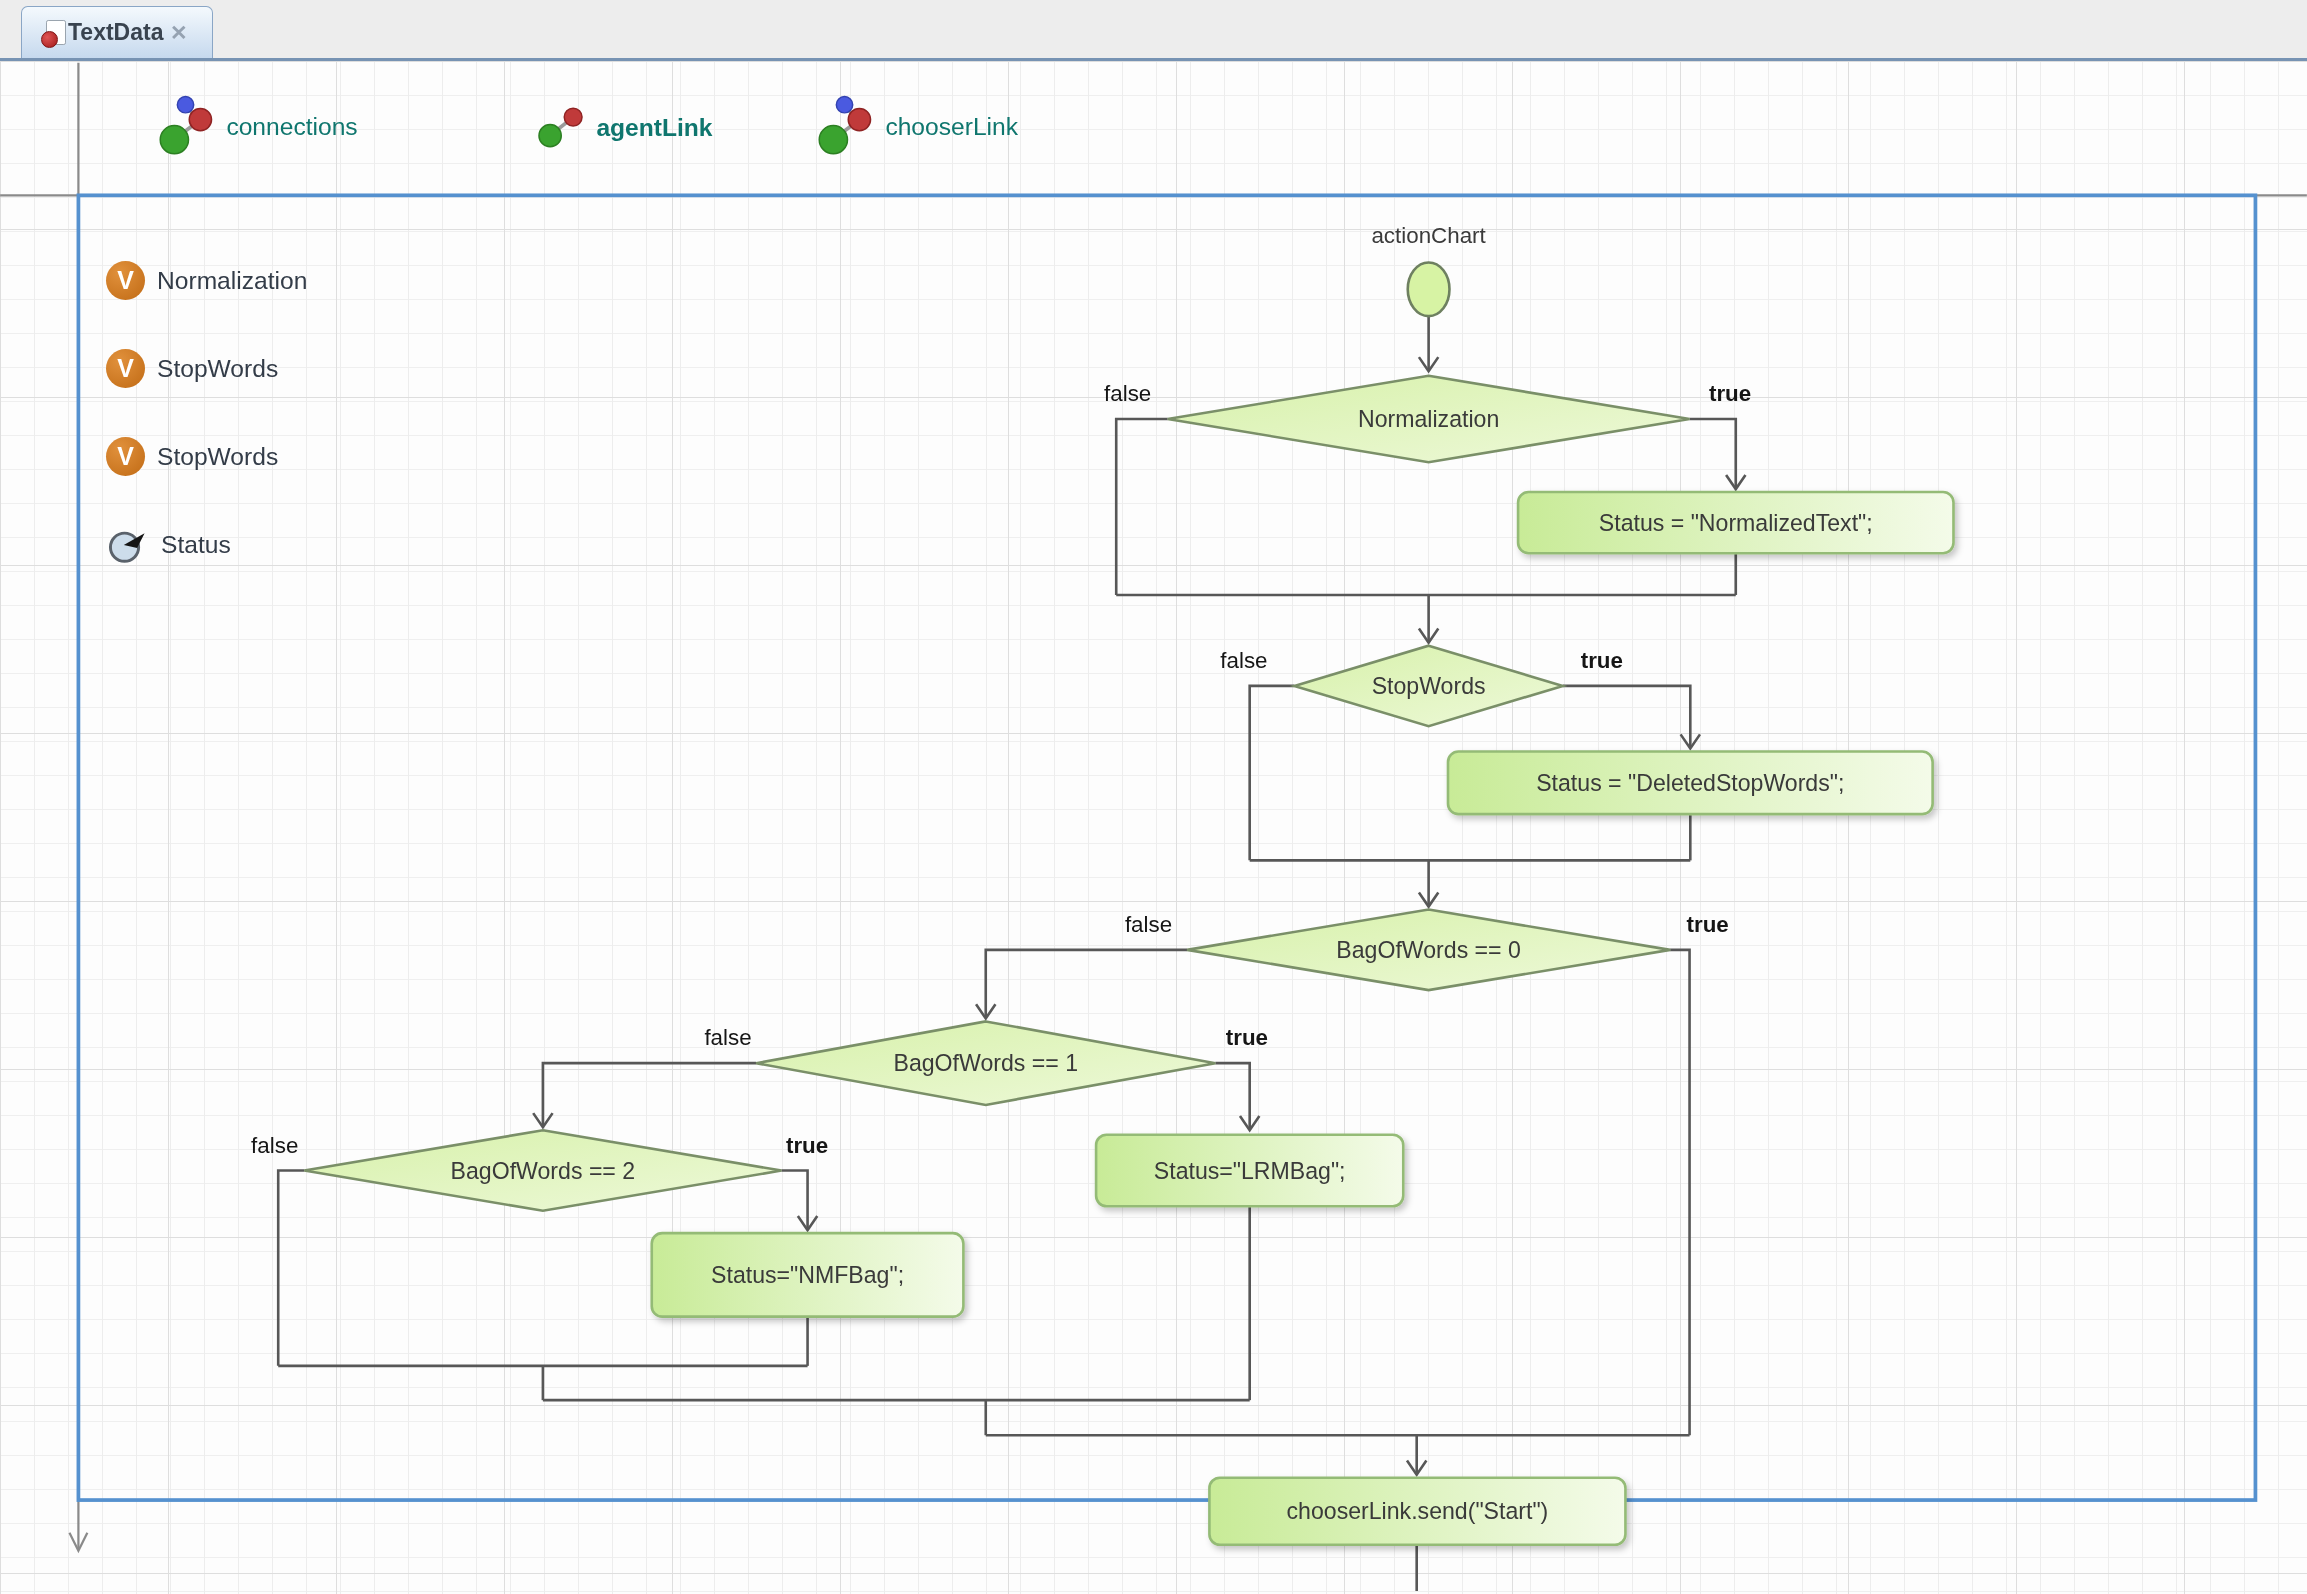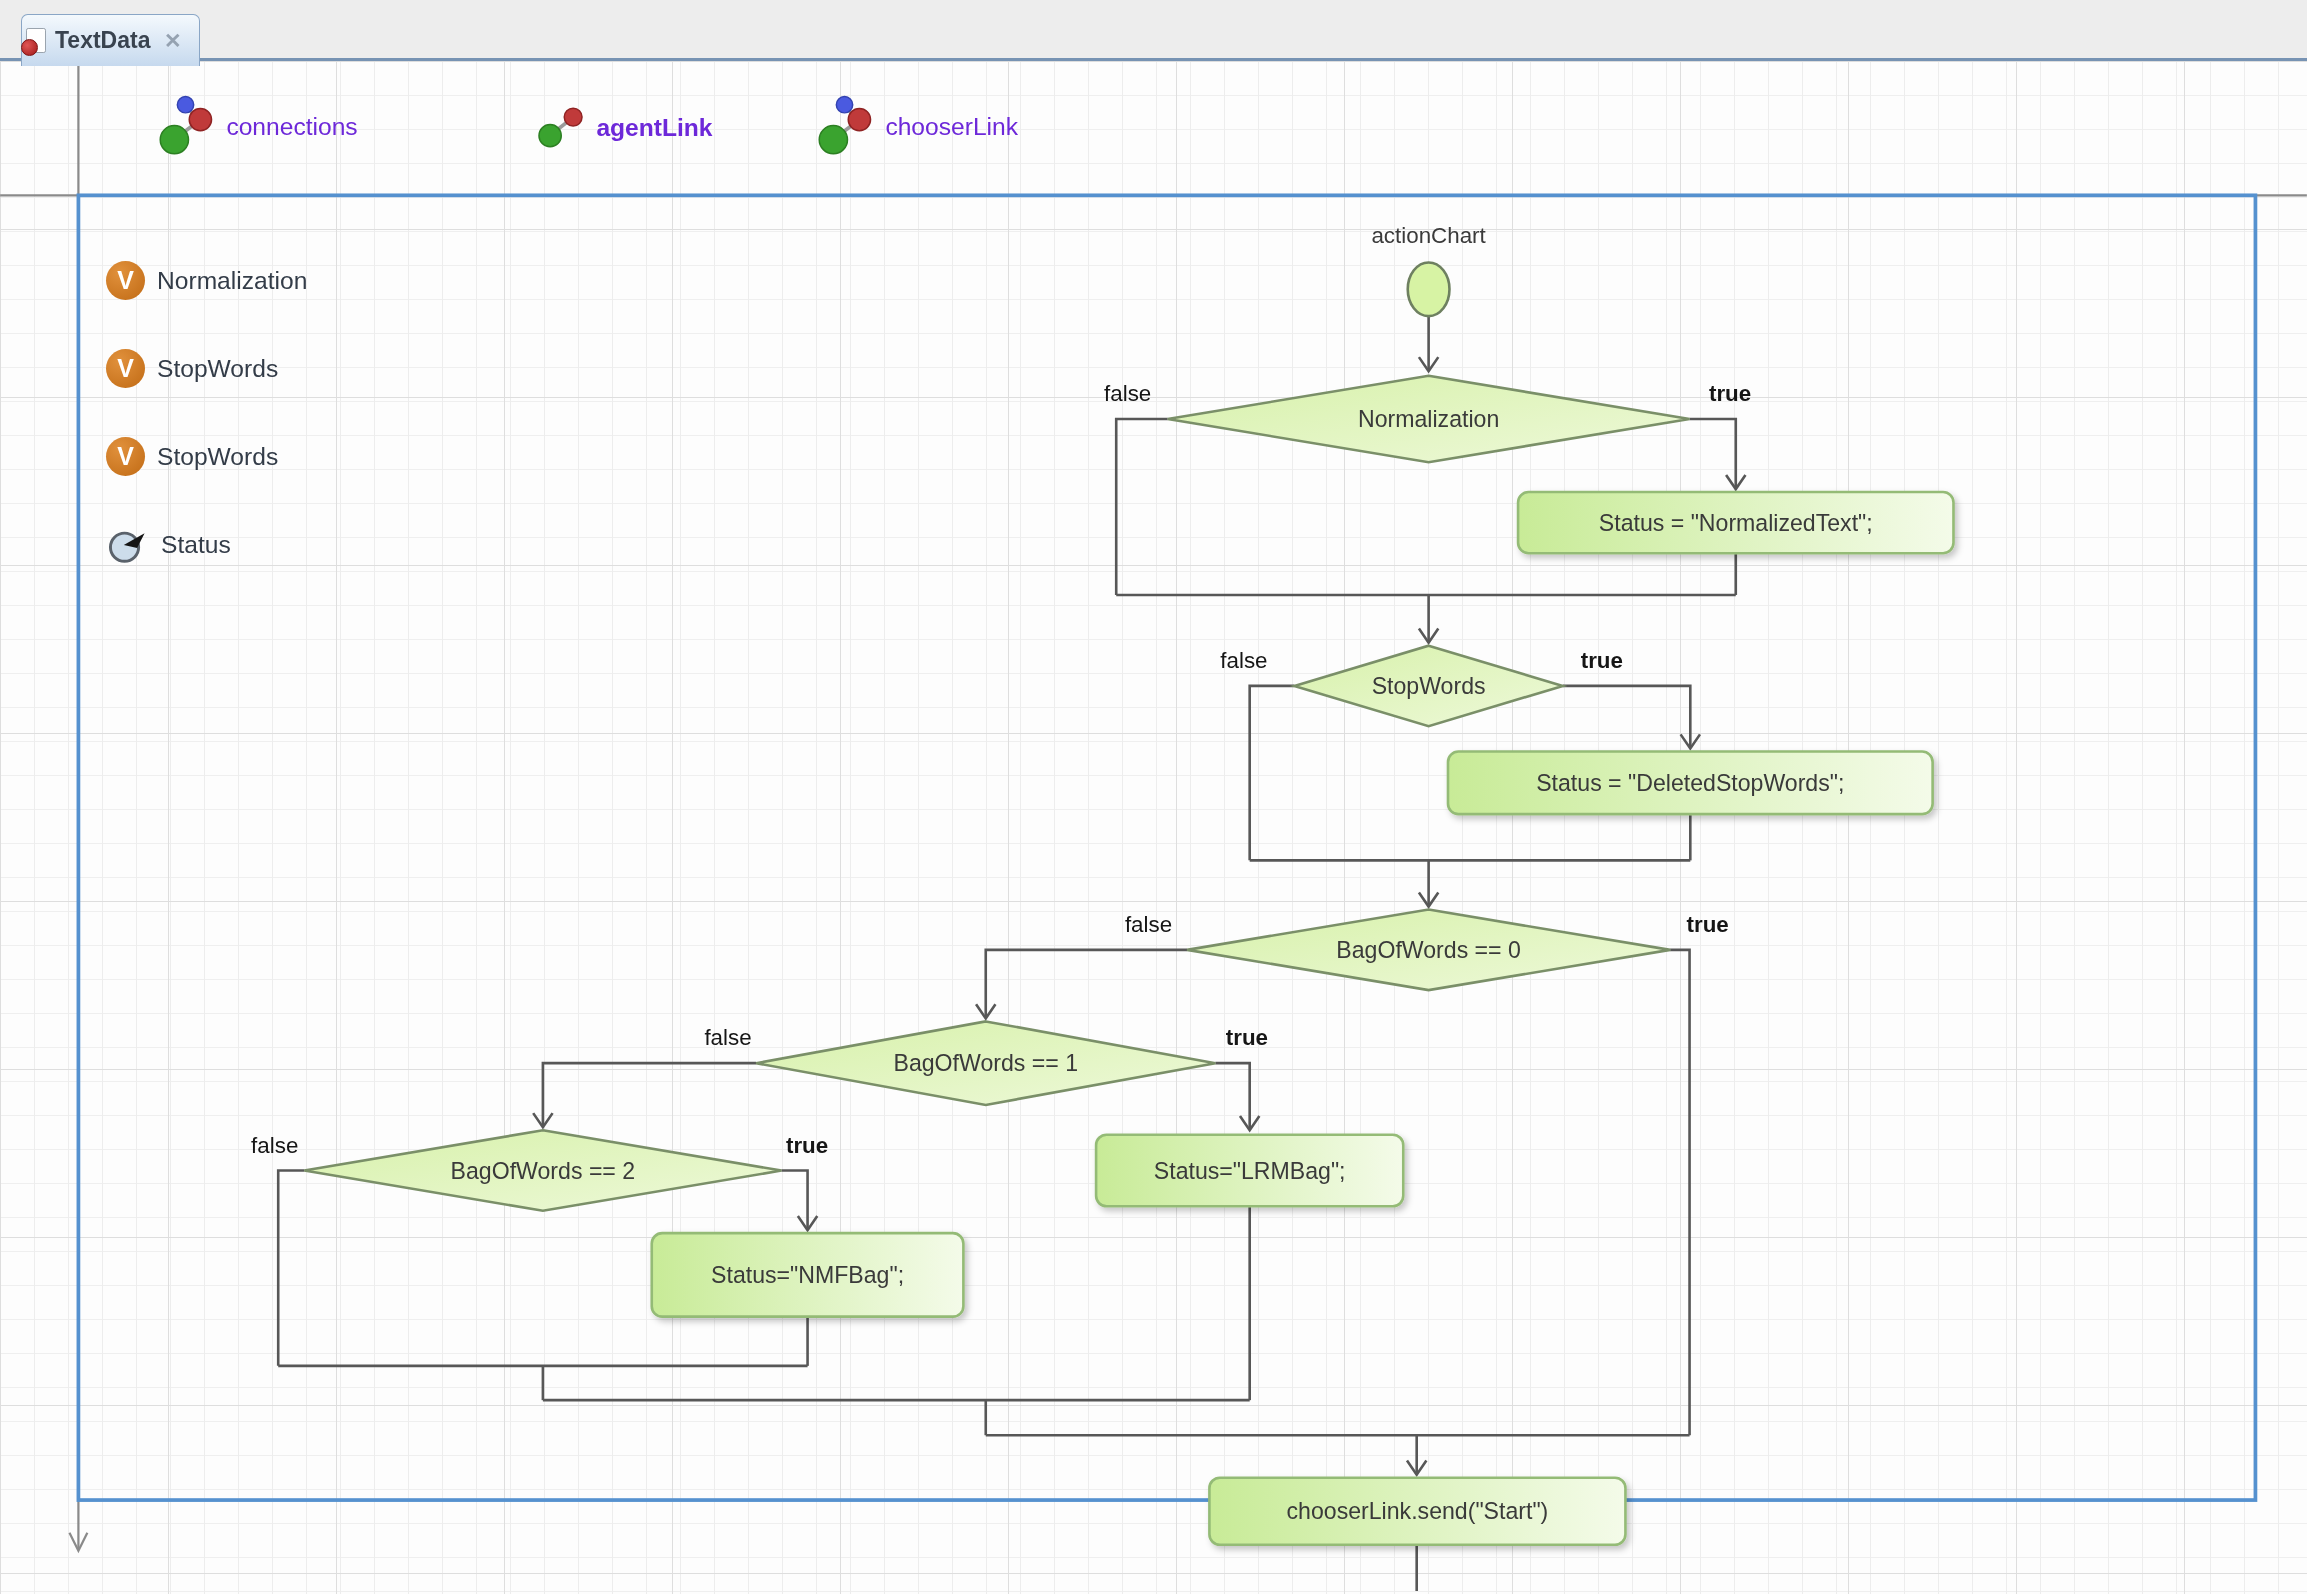--- a/index.html
+++ b/index.html
@@ -11,34 +11,34 @@
     background-image:
       linear-gradient(to right,#dedede 1.5px,transparent 1.5px),
       linear-gradient(to bottom,#dedede 1.5px,transparent 1.5px),
       linear-gradient(to right,#ededed 1.5px,transparent 1.5px),
       linear-gradient(to bottom,#efefef 1.5px,transparent 1.5px);
     background-size:168px 168px,168px 168px,34px 34px,34px 34px;}
   .flow-svg{position:absolute;left:0;top:0;}
   
   .tabbar{position:absolute;left:0;top:0;width:2307px;height:58px;
     background:#ededed;border-bottom:3px solid #7793b3;z-index:5;}
-  .tab{position:absolute;left:21px;top:14px;height:52px;min-width:179px;
+  .tab{position:absolute;left:21px;top:6px;height:52px;min-width:179px;
     background:linear-gradient(#f4f9fd,#c6d9ee);
     border:1.5px solid #8aa6c6;border-bottom:none;border-radius:6.7px 6.7px 0 0;
-    display:flex;align-items:center;gap:9px;padding:0 4px;box-sizing:border-box;}
+    display:flex;align-items:center;gap:2px;padding:0 24px;box-sizing:border-box;}
   .tab-label{font-size:23px;font-weight:600;color:#39434f;}
   .tab-close{font-size:21px;font-weight:700;color:#95a2b1;margin-left:4.5px;}
   .doc-icon{position:relative;width:18px;height:22.4px;background:#fff;
     border:1.5px solid #9aa4ae;border-radius:2.2px;}
   .doc-badge{position:absolute;left:-6px;bottom:-4.5px;width:15px;height:15px;
     border-radius:50%;background:radial-gradient(circle at 35% 35%,#e05555,#a01818);
     border:0.7px solid #7e1212;}
   
   .pal{position:absolute;display:flex;align-items:center;gap:10.4px;z-index:3;}
-  .pal-label{font-size:24.6px;color:#6d28d9;}
+  .pal-label{font-size:24.6px;color:#0f766e;}
   
   .var-row{position:absolute;display:flex;align-items:center;gap:12px;height:45px;z-index:3;}
   .var-label{font-size:24.6px;color:#333c48;}
   .v-badge{width:39px;height:39px;border-radius:50%;
     background:radial-gradient(circle at 35% 30%,#e1913c,#c06a14);
     color:#fff;font-size:25px;font-weight:700;display:flex;
     align-items:center;justify-content:center;}
 </style>
 </head>
 <body>

